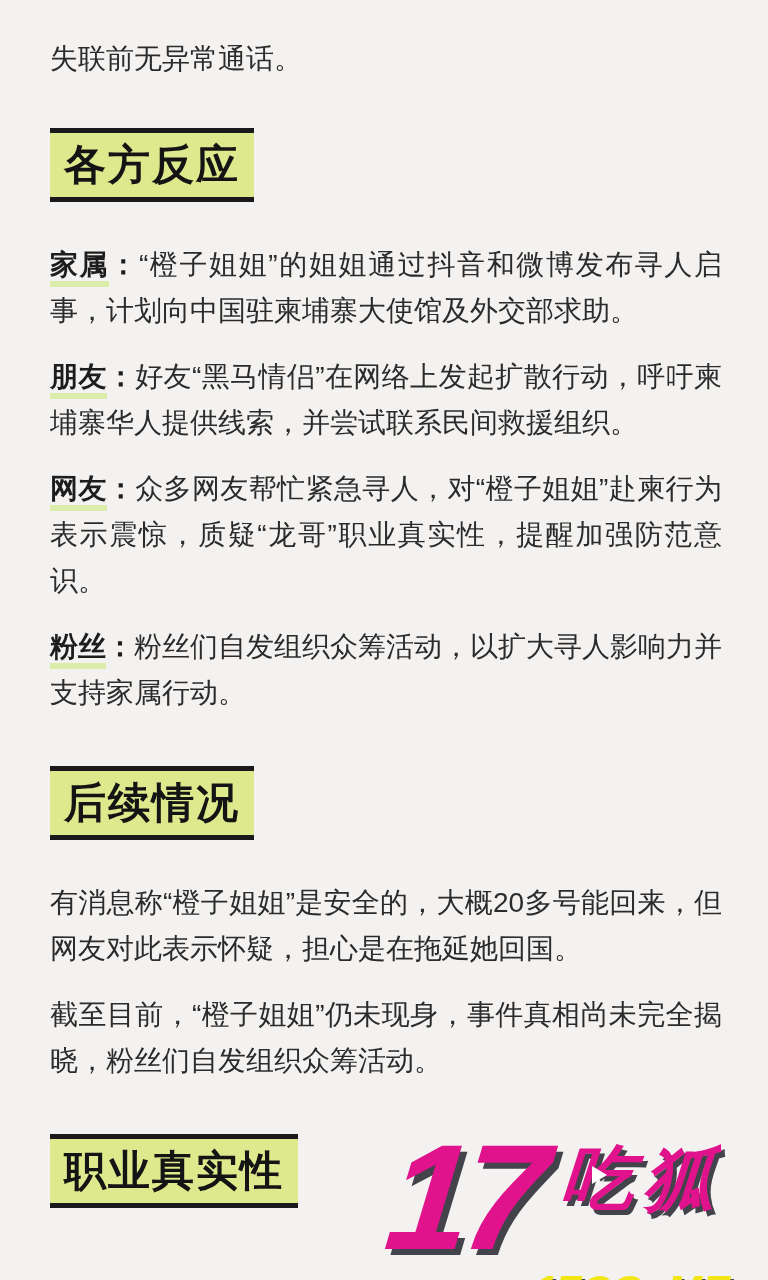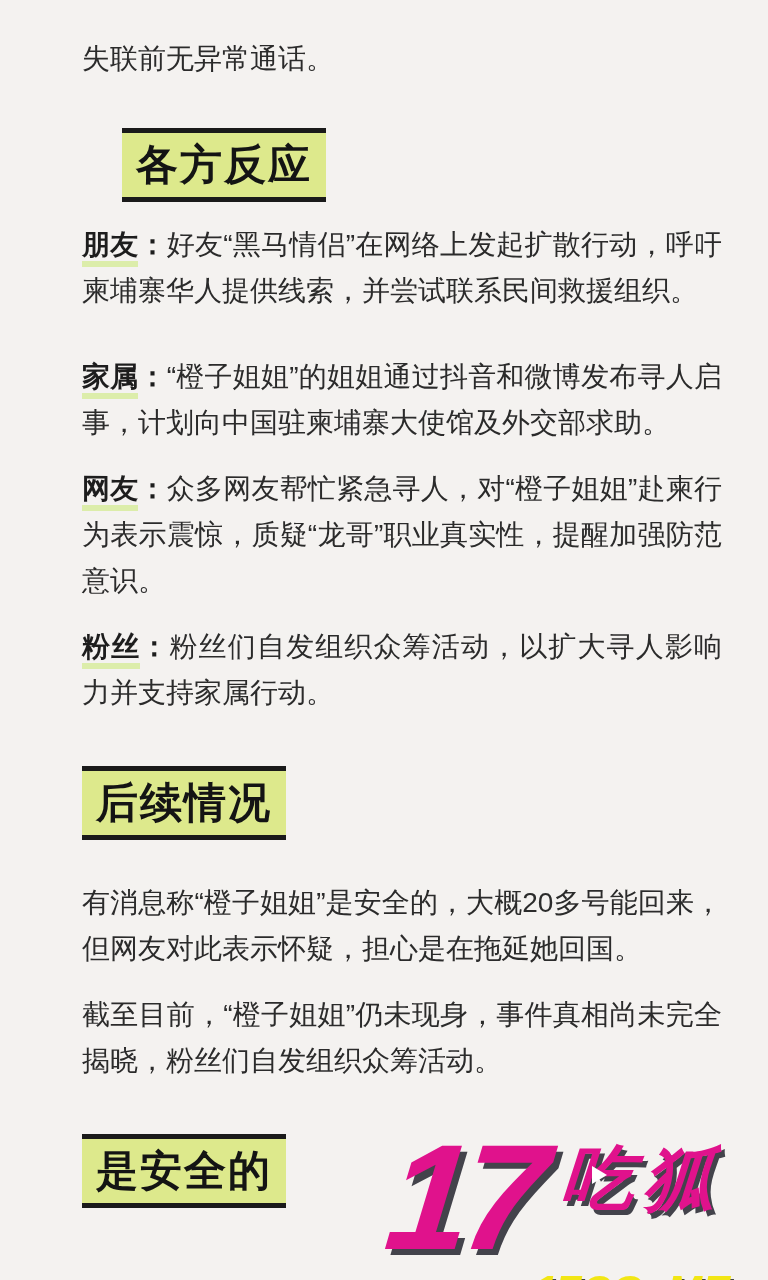--- a/index.html
+++ b/index.html
@@ -6,42 +6,42 @@
   body {
     width: 768px;
     height: 1280px;
     background: #f4f2f0;
     color: #2b2b2b;
     font-family: "Liberation Sans", "DejaVu Sans", sans-serif;
     overflow: hidden;
     position: relative;
   }
   .content {
-    padding: 37px 46px 0 82px;
+    padding: 37px 46px 0 50px;
   }
   .intro {
     margin: 0;
     font-size: 28px;
     line-height: 44px;
     font-weight: 500;
   }
   .section-heading {
     display: table;
     margin: 50px 0 0 0;
     background: #dde98c;
     border-top: 5px solid #1a1a1a;
     border-bottom: 5px solid #1a1a1a;
     padding: 8px 14px;
     font-size: 42px;
     line-height: 48px;
     font-weight: bold;
     color: #141414;
     letter-spacing: 2px;
   }
-  .section-heading.first { margin-top: 47px; margin-left: 40px; }
+  .section-heading.first { margin-top: 47px; }
   .para {
     margin: 20px 0 0 0;
     font-size: 28px;
     line-height: 46px;
     font-weight: 500;
     text-align: justify;
   }
   .para.lead { margin-top: 40px; }
   .para .label {
     font-weight: bold;
@@ -104,26 +104,26 @@
 <body>
 
 <div class="content">
 
   <p class="intro">失联前无异常通话。</p>
 
   <div class="section-heading first">
     <span>各方反应</span>
   </div>
 
+  <p class="para lead">
+    <span class="label">家属</span><span class="colon">：</span><span>“橙子姐姐”的姐姐通过抖音和微博发布寻人启事，计划向中国驻柬埔寨大使馆及外交部求助。</span>
+  </p>
+
   <p class="para">
     <span class="label">朋友</span><span class="colon">：</span><span>好友“黑马情侣”在网络上发起扩散行动，呼吁柬埔寨华人提供线索，并尝试联系民间救援组织。</span>
-  </p>
-
-  <p class="para lead">
-    <span class="label">家属</span><span class="colon">：</span><span>“橙子姐姐”的姐姐通过抖音和微博发布寻人启事，计划向中国驻柬埔寨大使馆及外交部求助。</span>
   </p>
 
   <p class="para">
     <span class="label">网友</span><span class="colon">：</span><span>众多网友帮忙紧急寻人，对“橙子姐姐”赴柬行为表示震惊，质疑“龙哥”职业真实性，提醒加强防范意识。</span>
   </p>
 
   <p class="para">
     <span class="label">粉丝</span><span class="colon">：</span><span>粉丝们自发组织众筹活动，以扩大寻人影响力并支持家属行动。</span>
   </p>
 
@@ -133,21 +133,21 @@
 
   <p class="para lead">
     <span>有消息称“橙子姐姐”是安全的，大概20多号能回来，但网友对此表示怀疑，担心是在拖延她回国。</span>
   </p>
 
   <p class="para">
     <span>截至目前，“橙子姐姐”仍未现身，事件真相尚未完全揭晓，粉丝们自发组织众筹活动。</span>
   </p>
 
   <div class="section-heading">
-    <span>是安全的</span>
+    <span>职业真实性</span>
   </div>
 
 </div>
 
 <div class="watermark">
   <span class="wm-number">17</span>
   <span class="wm-name">吃狐</span>
   <span class="play-icon"></span>
   <span class="wm-domain">17CG. ME</span>
 </div>

